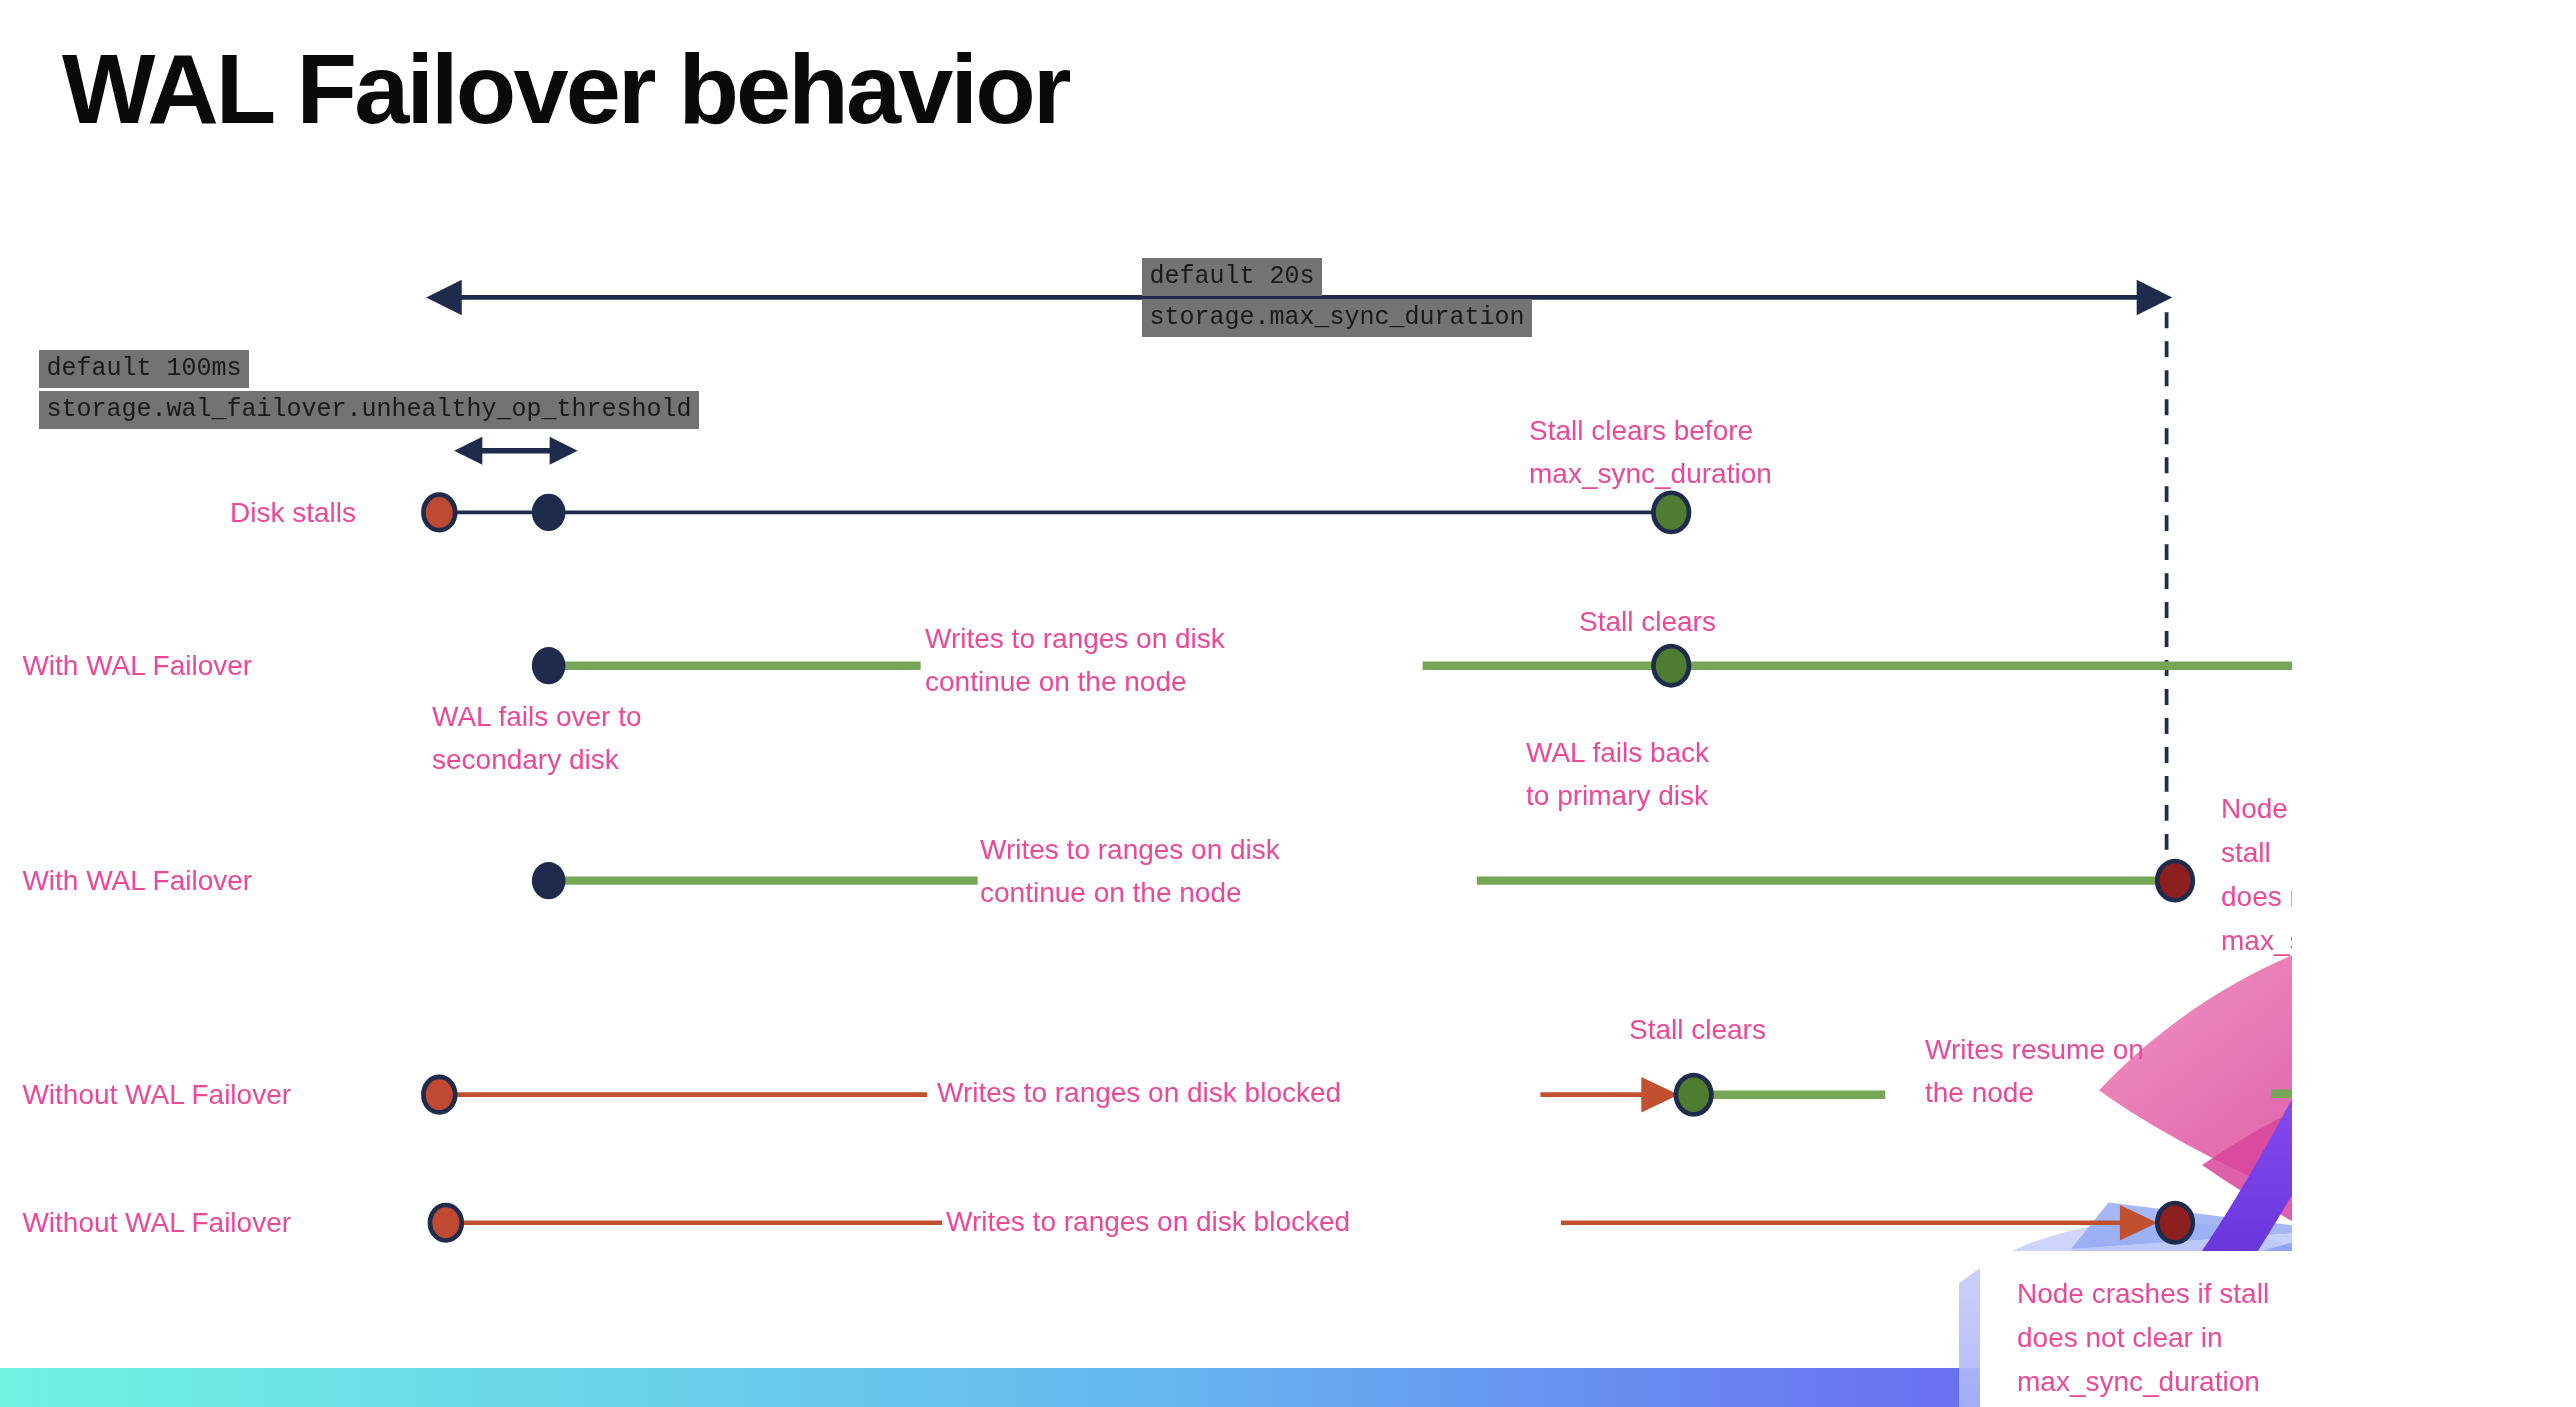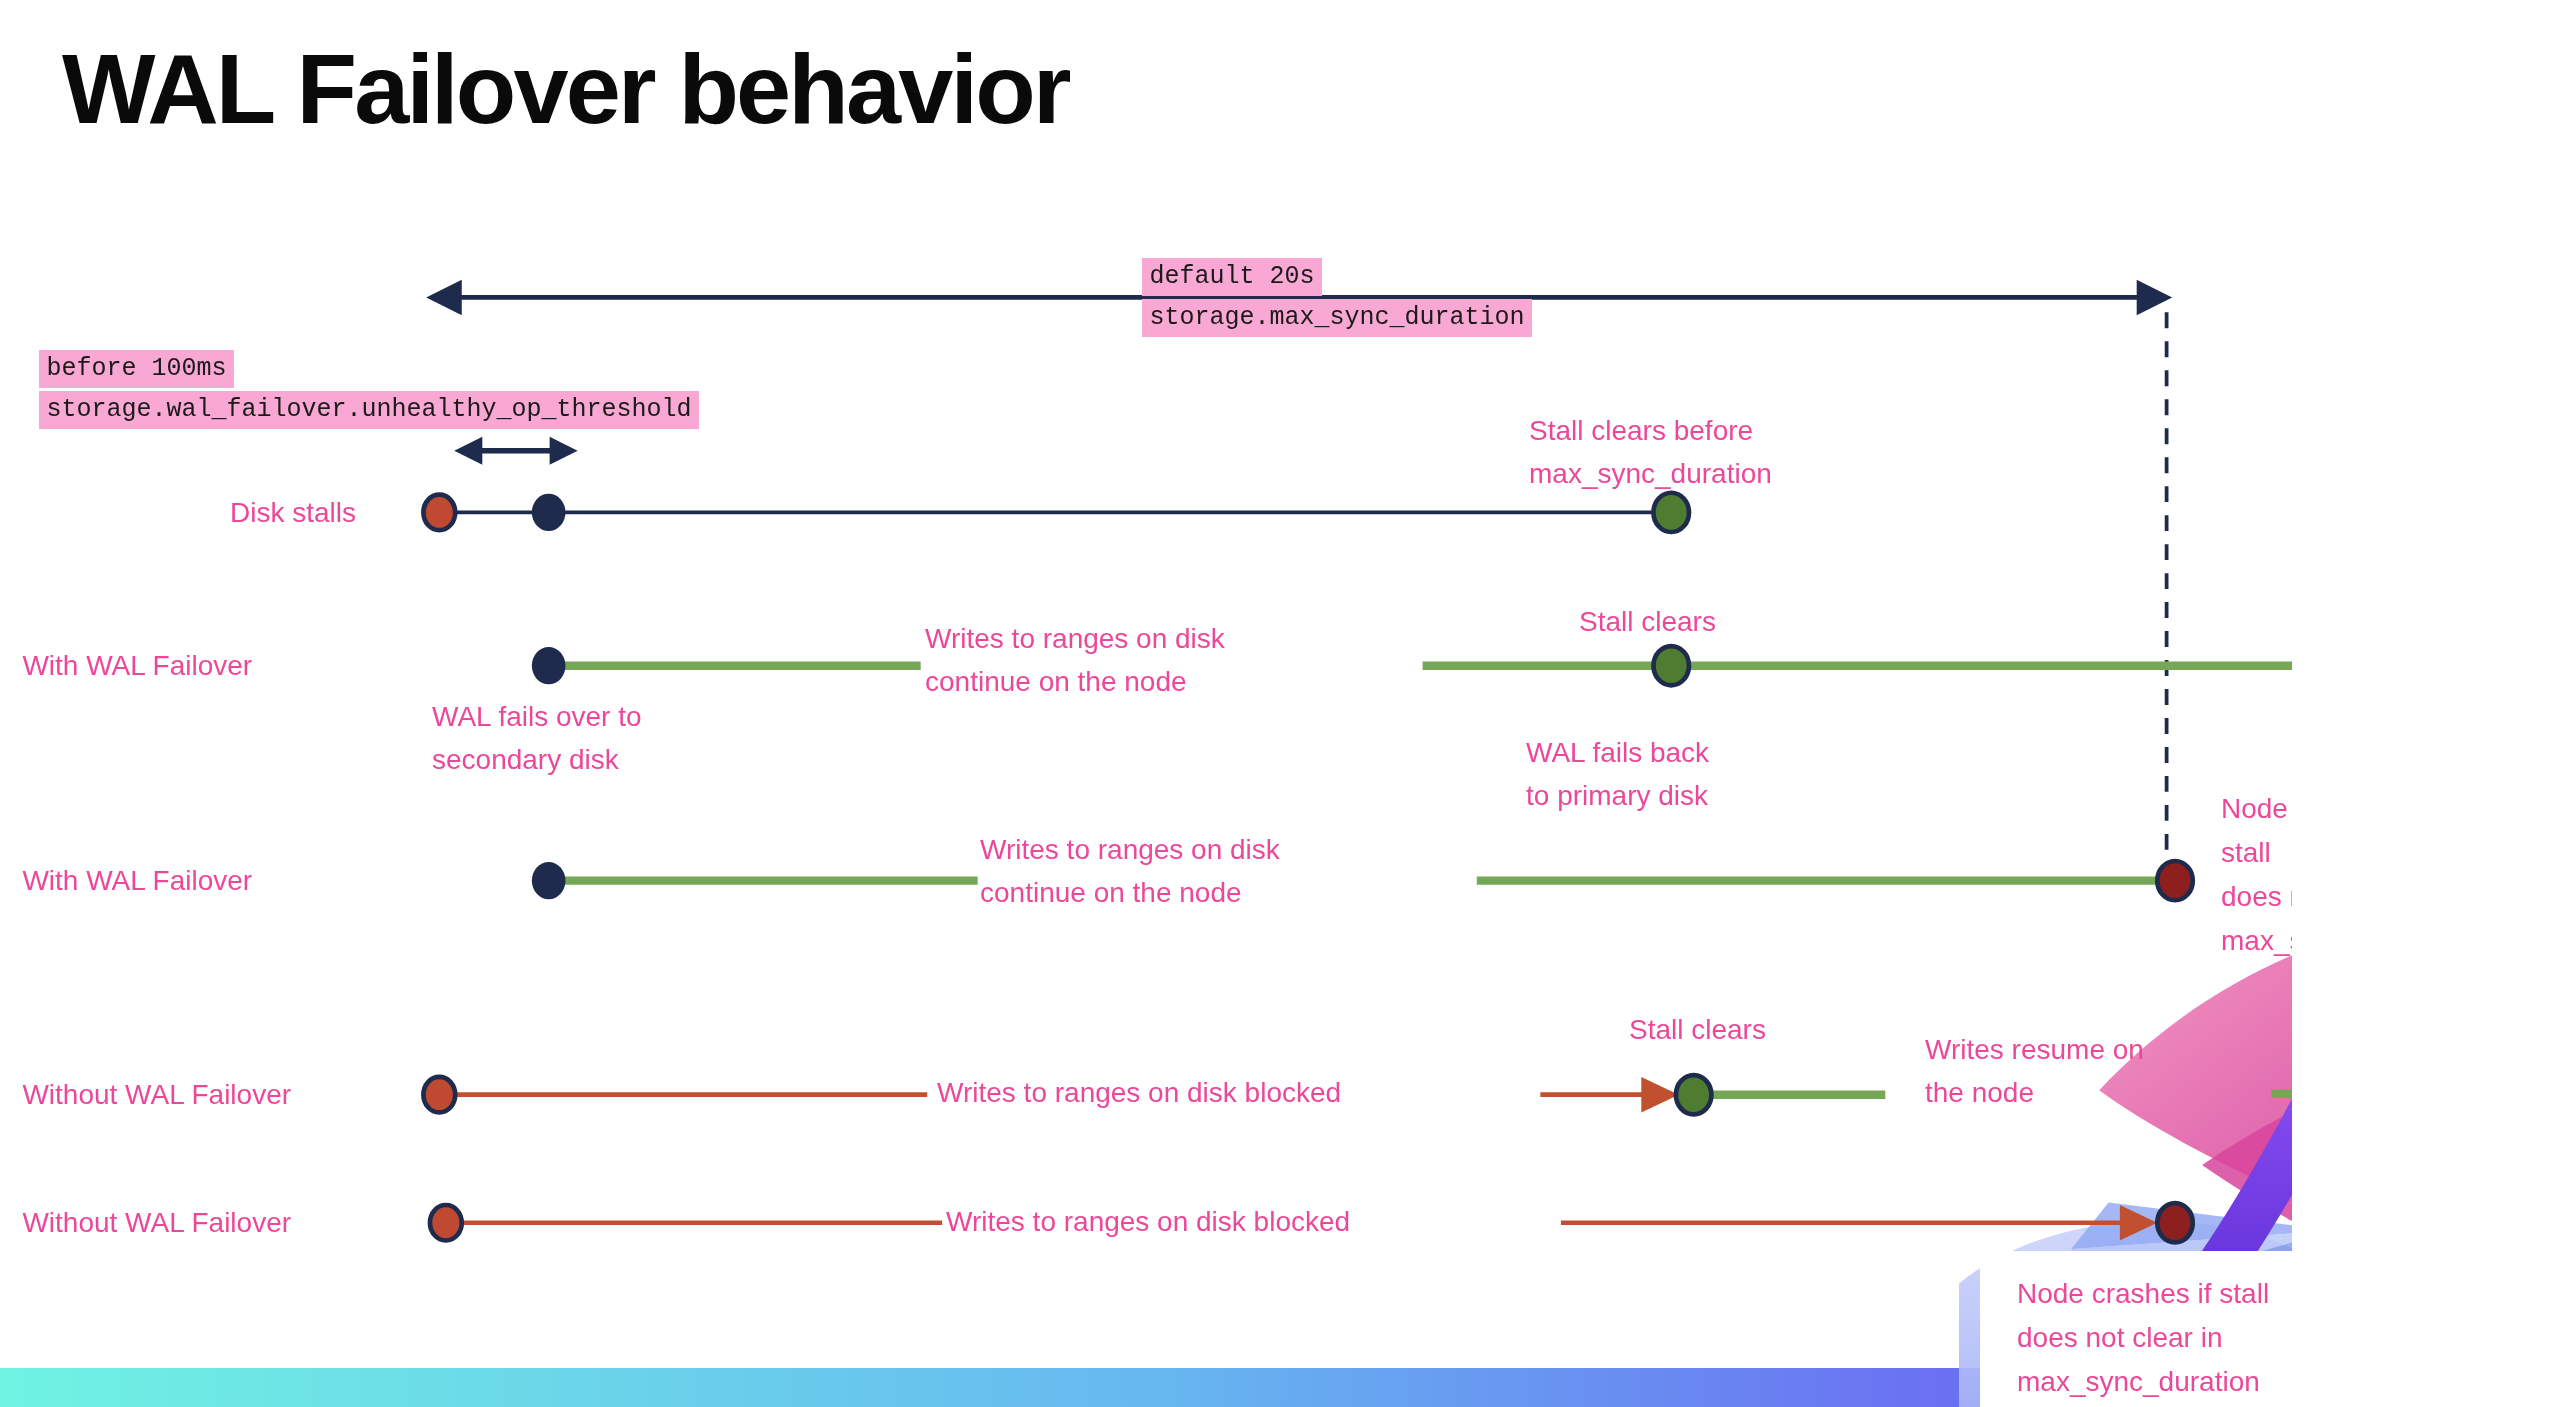--- a/index.html
+++ b/index.html
@@ -3,21 +3,21 @@
 <meta charset="utf-8">
 <style>
   html,body{margin:0;padding:0;background:#fff;}
   #page{position:relative;width:2292px;height:1408px;background:#ffffff;overflow:hidden;
         font-family:"Liberation Sans",sans-serif;color:#101010;}
   .abs{position:absolute;}
   .title{left:62px;top:32px;font-size:99px;font-weight:bold;letter-spacing:-2.8px;color:#0a0a0a;}
   .ann{font-size:28px;line-height:43px;white-space:pre-line;color:#ec4899;}
   .center{text-align:left;}
   .mono{font-family:"Liberation Mono",monospace;font-size:25px;line-height:32px;color:#1a1a1a;}
-  .mono span{background:#f9a8d4;padding:2.8px 7.5px;display:inline-block;}
+  .mono span{background:#737373;padding:2.8px 7.5px;display:inline-block;}
   .whitebox{left:1980px;top:1251px;width:452px;height:157px;background:#ffffff;}
   .whitebox .ann{position:absolute;left:37px;top:20.6px;}
   svg{display:block;}
   #bottom-bar{left:0;top:1368px;width:2576px;height:39px;
       background:linear-gradient(90deg,#6ff3e2 0%,#66b7f0 45%,#6a71f2 75%,#6f52ef 100%);}
 </style>
 </head>
 <body>
 
 <div id="page">
@@ -126,21 +126,21 @@
     <path d="M50,104 L50,64 M50,64 C43,54 36,48 28,44 M50,64 C57,54 64,48 72,44" stroke="url(#gLogo)" stroke-width="7" fill="none" stroke-linecap="round"></path>
   </svg>
 
   <div class="abs mono" style="left:1142px;top:258px;">
     <span>default 20s</span>
   </div>
   <div class="abs mono" style="left:1142px;top:299px;">
     <span>storage.max_sync_duration</span>
   </div>
   <div class="abs mono" style="left:39px;top:350px;">
-    <span>before 100ms</span>
+    <span>default 100ms</span>
   </div>
   <div class="abs mono" style="left:39px;top:391px;">
     <span>storage.wal_failover.unhealthy_op_threshold</span>
   </div>
 
   <div class="abs ann" style="left:230px;top:491px;">Disk stalls</div>
   <div class="abs ann" style="left:22.4px;top:644px;">With WAL Failover</div>
   <div class="abs ann" style="left:22.4px;top:859px;">With WAL Failover</div>
   <div class="abs ann" style="left:22.4px;top:1073px;">Without WAL Failover</div>
   <div class="abs ann" style="left:22.4px;top:1201px;">Without WAL Failover</div>

